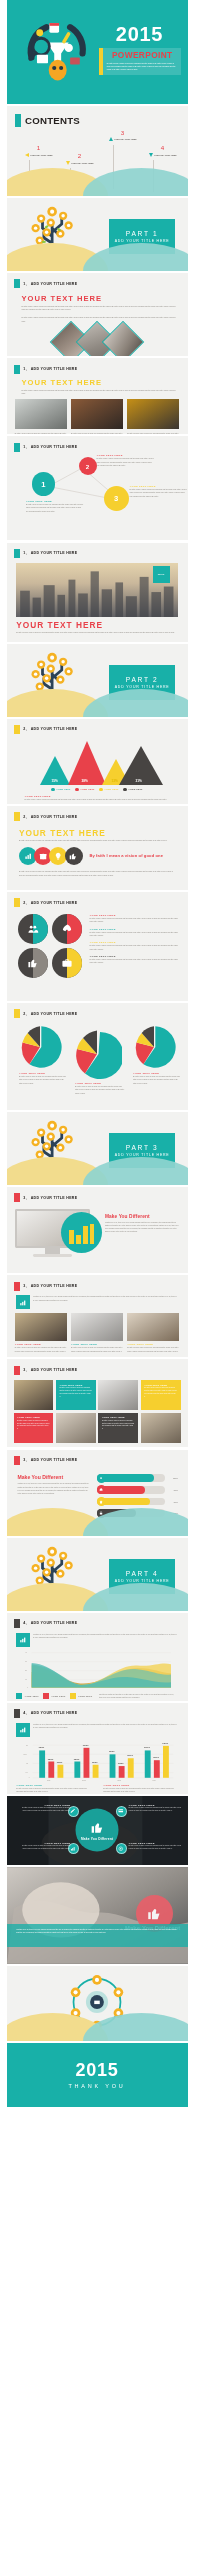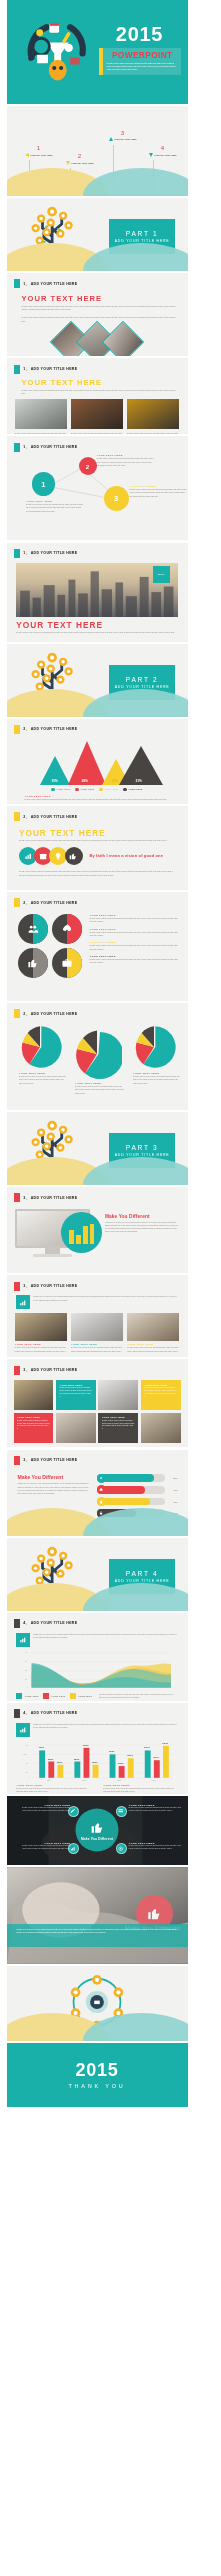--- a/index.html
+++ b/index.html
@@ -155,20 +155,24 @@
     <div class="cv-right">
       <div class="cv-year">2015</div>
       <div class="cv-band">
         <div class="cv-ppt">POWERPOINT</div>
         <div class="cv-sub">By faith I mean a vision of good one cherishes and the chase of By faith I mean a vision of good one cherishes and the chase of  By faith I mean a vision of good one cherishes and the chase of By faith I mean a vision of good.</div>
       </div>
     </div>
   </div>
 
   <div class="slide s-contents">
+    <div class="c-title">
+      <div class="c-bar"></div>
+      <div class="c-word">CONTENTS</div>
+    </div>
     <div class="pin" style="left:18px;top:39px">
       <div class="stem" style="left:4.1px;top:15px;height:29px"></div>
       <div class="num">1</div>
       <div class="row">
           <span class="tri" style="border-top:2.8px solid transparent;border-bottom:2.8px solid transparent;border-right:4.8px solid #f6cf2e"></span>
         <span class="lbl">YOUR KEY TEXT HERE</span>
         </div>
     </div>
     <div class="pin" style="left:59px;top:47px">
       <div class="stem" style="left:4.1px;top:15px;height:23.5px"></div>

